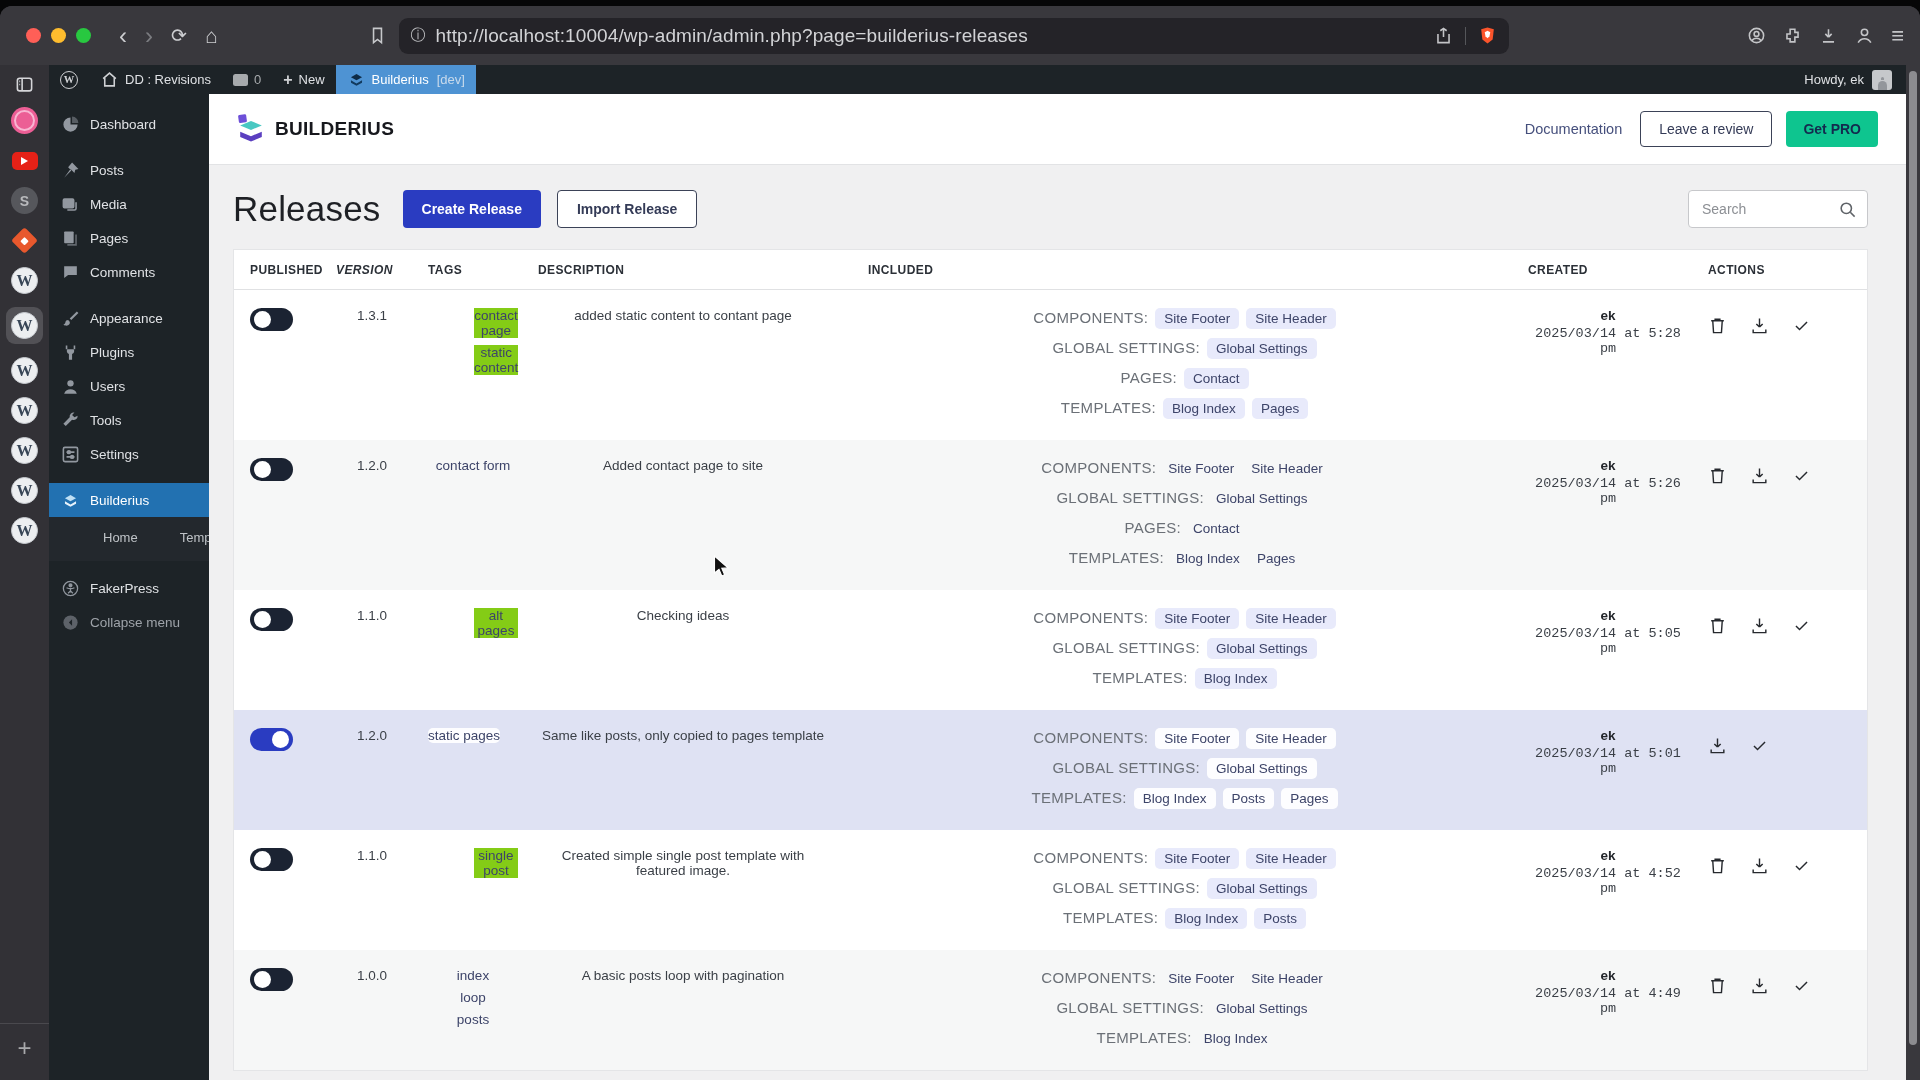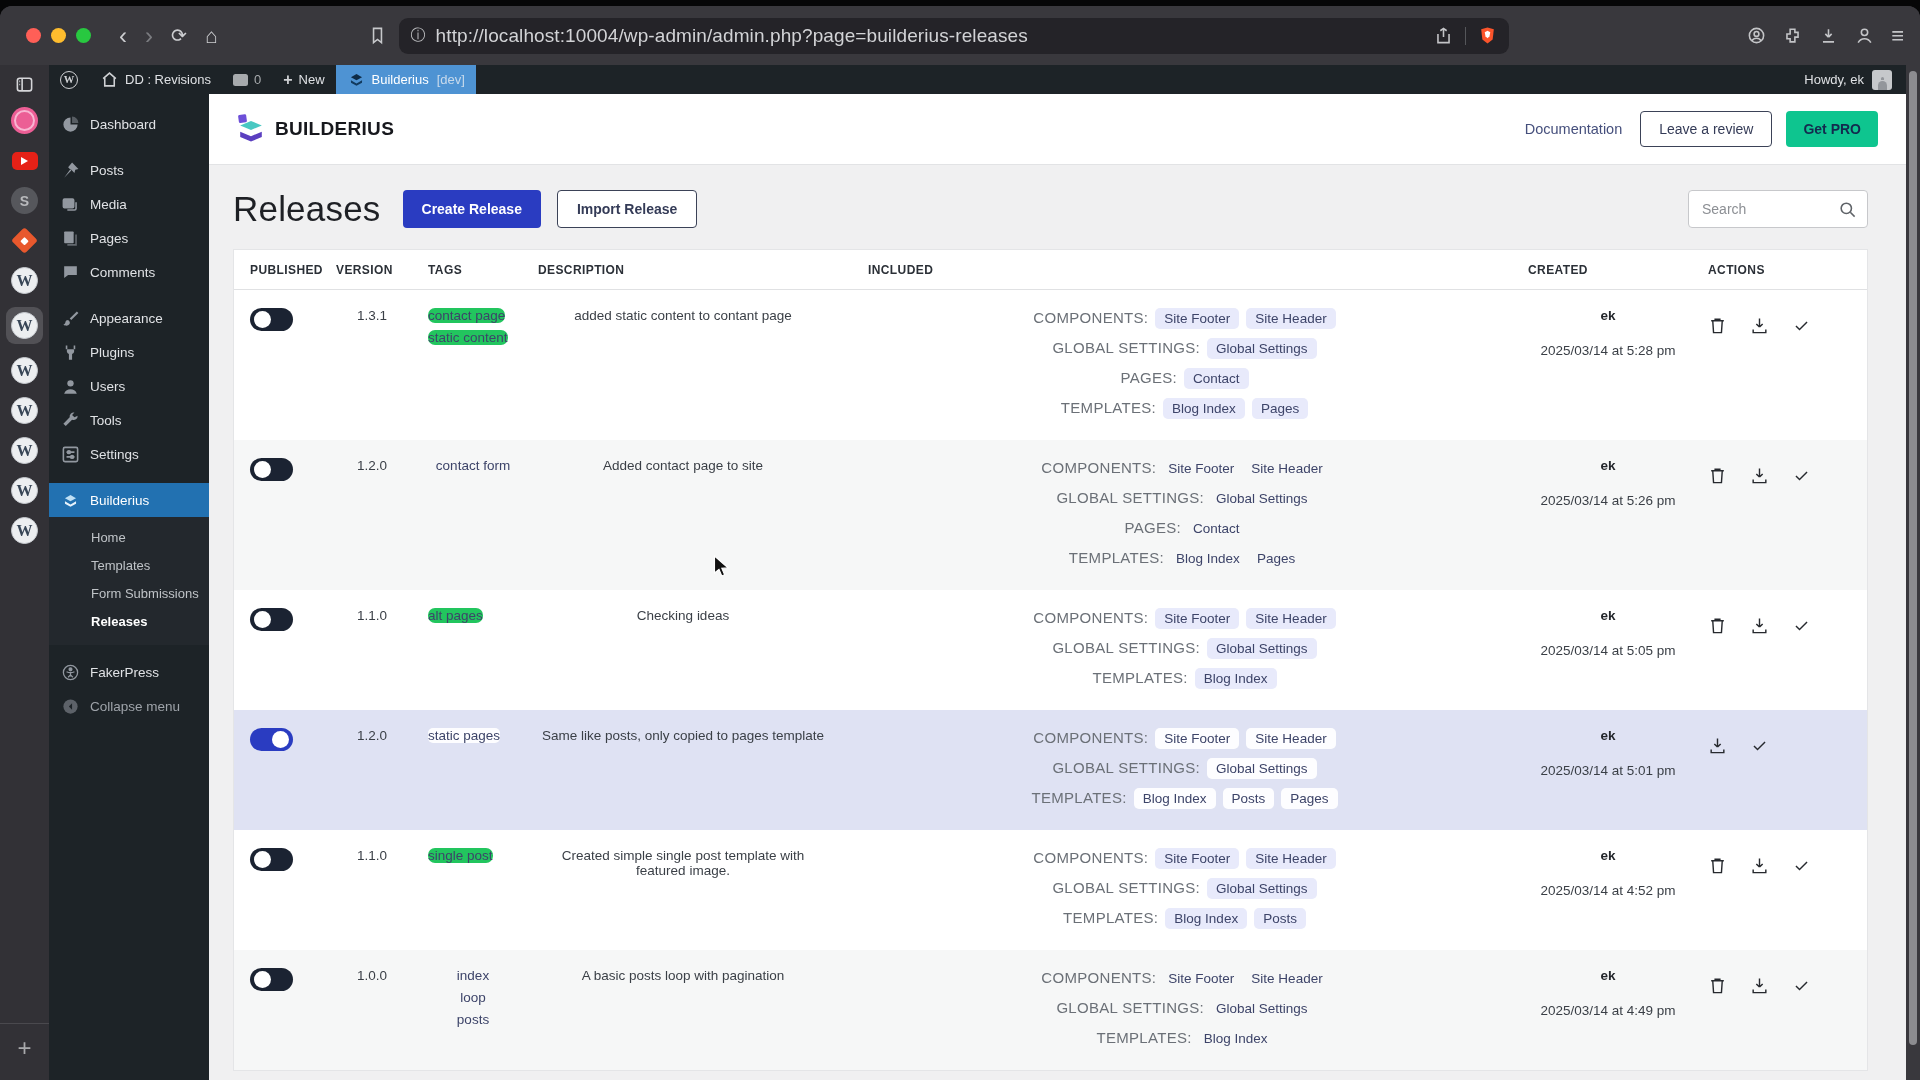--- a/index.html
+++ b/index.html
@@ -61,21 +61,21 @@
 
   
   .wpsidebar { position:absolute; left:0; top:29px; bottom:0; width:160px; background:#1d2327; color:#e0e2e5; font-size:13.5px; }
   .menu { padding-top:13px; display:flex; flex-direction:column; }
   .mi { display:flex; align-items:center; gap:10px; height:34px; padding-left:11px; position:relative; }
   .mi .ic { width:20px; display:flex; justify-content:center; color:#9298a0; flex:0 0 auto; }
   .mi.gap { margin-top:12px; }
   .mi.current { background:#2271b1; color:#fff; }
   .mi.current .ic { color:#cfe3f3; }
   .mi.current::after { content:""; position:absolute; right:-8px; top:50%; margin-top:-8px; border:8px solid transparent; border-left-color:#2271b1; }
-  .submenu { background:#23282d; padding:6px 0 10px; display:flex; flex-direction:column; }
+  .submenu { background:#23282d; padding:6px 12px 10px; display:flex; flex-direction:row; }
   .smi { height:28px; display:flex; align-items:center; padding-left:42px; color:#bfc3c7; font-size:13px; }
   .smi.current { color:#fff; font-weight:bold; }
 
   
   .content { position:absolute; left:160px; top:29px; right:0; bottom:0; background:#f0f0f1; }
   .pheader { height:71px; background:#fff; border-bottom:1px solid #e2e3e5; display:flex; align-items:center; padding:0 28px 0 24px; }
   .brand { display:flex; align-items:center; gap:6px; }
   .brand-name { font-size:19px; font-weight:800; color:#17181d; letter-spacing:.3px; }
   .ph-spacer { flex:1; }
   .doc-link { color:#454f7c; font-size:14.5px; margin-right:18px; }
@@ -90,40 +90,40 @@
   .tb-spacer { flex:1; }
   .search { width:180px; height:38px; background:#fff; border:1px solid #c7c8cb; border-radius:4px; display:flex; align-items:center; padding:0 10px 0 13px; margin-right:14px; }
   .search input { border:none; outline:none; flex:1; font-size:14px; color:#3c434a; background:transparent; width:100px; font-family:inherit; }
   .search input::placeholder { color:#8c8f94; }
 
   
   .tablewrap { margin:0 38px 0 24px; background:#fff; border:1px solid #e4e5e7; }
   table { width:100%; border-collapse:collapse; table-layout:fixed; }
   thead th { text-align:left; font-size:12px; font-weight:bold; color:#2b3037; letter-spacing:.4px; padding:13px 10px 12px; border-bottom:1px solid #e0e1e3; }
   th.c-pub { width:92px; padding-left:16px; }
-  th.c-ver { width:92px; } th.c-tag { width:110px; } th.c-desc { width:330px; } th.c-inc { width:660px; } th.c-cre { width:180px; } th.c-act { width:auto; }
+  th.c-ver { width:92px;font-style:italic; } th.c-tag { width:110px; } th.c-desc { width:330px; } th.c-inc { width:660px; } th.c-cre { width:180px; } th.c-act { width:auto; }
   tbody td { vertical-align:top; padding:18px 10px 12px; font-size:13.5px; color:#3a3f46;text-align:center; }
   tbody td:first-child { padding-left:16px; }
   tr.alt { background:#f6f7f7; }
   tr.active { background:#dfe2f3; }
   .toggle { width:43px; height:23px; border-radius:12px; background:#1b2332; position:relative; }
   .toggle .knob { position:absolute; top:3px; width:17px; height:17px; border-radius:50%; background:#fff; left:4px; }
   .toggle.on { background:#2a3cc1; }
   .toggle.on .knob { left:auto; right:4px; }
   .tag-item { margin-bottom:7px; color:#3d4469; font-size:13.5px; }
-  .chips .tag-item { display:table; background:#22c55e; padding:3px 9px; border-radius:7px; }
+  .chips .tag-item { display:table; background:#84cc16; padding:3px 9px; border-radius:0;margin-left:46px; }
   .chips-white .tag-item { display:table; background:rgba(255,255,255,.93); padding:3px 9px; border-radius:5px; color:#3d4469; }
   .inc-line { margin-bottom:9px; }
   .inc-label { font-size:15px; color:#6b7077; letter-spacing:.3px; margin-right:7px; }
   .chip { display:inline-block; color:#3d4469; font-size:13.5px; padding:3px 9px; border-radius:5px; margin-right:7px; }
   .chips .chip { background:#e8eafb; }
   .chips-white .chip { background:rgba(255,255,255,.93); }
   .chips-none .chip { background:transparent; padding:3px 5px; }
   .author { font-weight:bold; color:#23262b; }
-  .date { margin-top:20px; }
+  .date { margin-top:3px;font-family:Liberation Mono, monospace; }
   .actions { display:flex; gap:23px; padding-top:8px; }
   .icon-btn { color:#26292e; }
   .icon-btn svg { width:20px; height:20px; }
 
   
   .gicon { display:inline-flex; }
   .gicon svg { width:19px; height:19px; }
 
   
   .cursor { position:absolute; left:873px; top:549px; z-index:99; }

